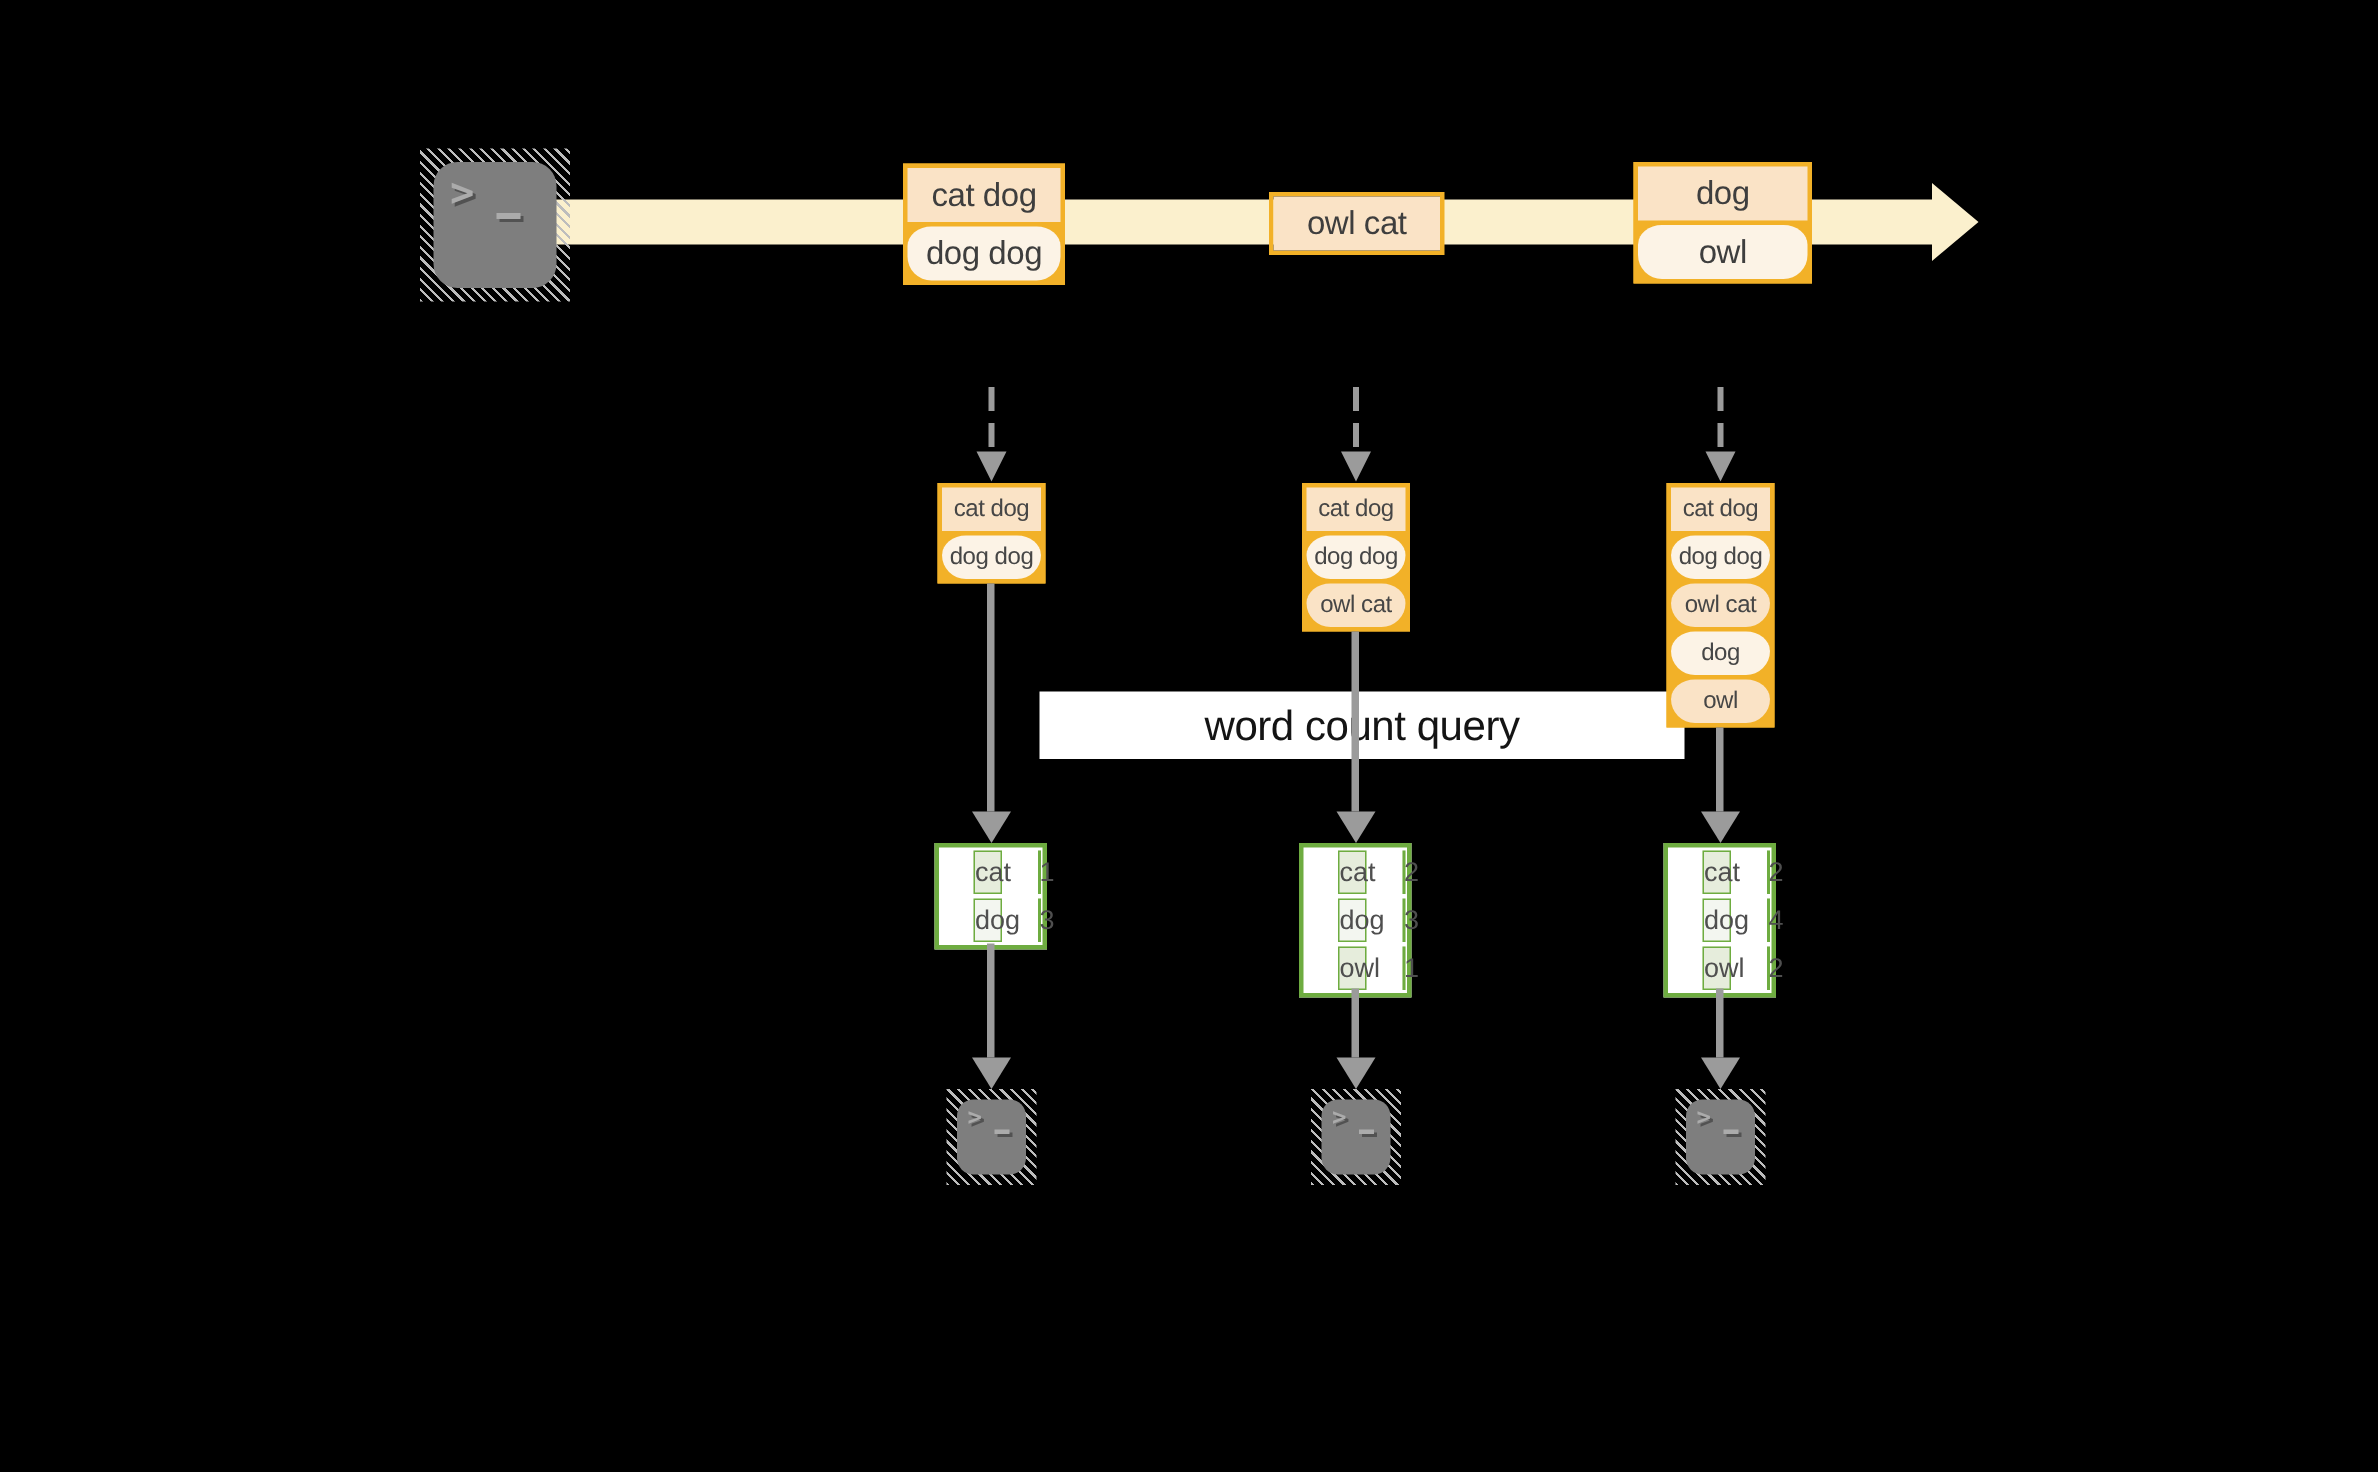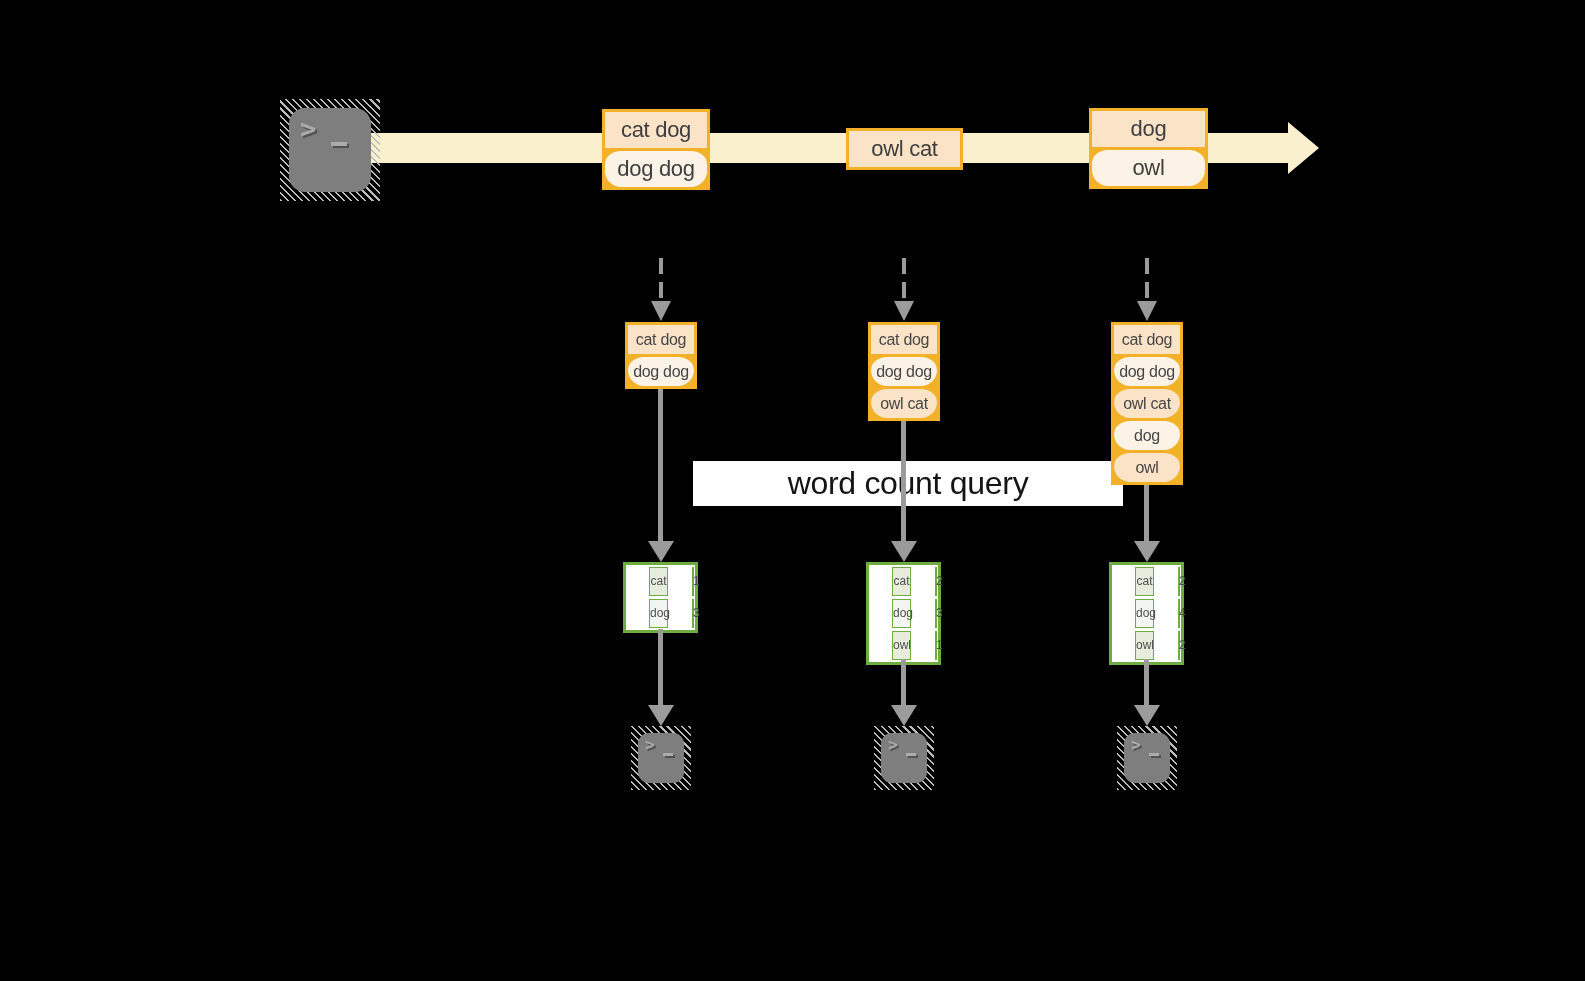--- a/index.html
+++ b/index.html
@@ -23,28 +23,28 @@
 
   
   .vdash{width:4px;background:repeating-linear-gradient(180deg,#9B9B9B 0 16px,transparent 16px 24px);z-index:1;}
   .vline{width:5px;background:#9B9B9B;z-index:3;}
   .dhead{width:0;height:0;border-left:10px solid transparent;border-right:10px solid transparent;
          border-top:20px solid #9B9B9B;z-index:1;}
   .ahead{width:0;height:0;border-left:13px solid transparent;border-right:13px solid transparent;
          border-top:21px solid #9B9B9B;z-index:3;}
 
   
-  .banner{background:#FFFFFF;color:#141414;font-size:32px;font-weight:300;line-height:45px;
+  .banner{background:#FFFFFF;color:#141414;font-size:28px;font-weight:300;line-height:45px;
           text-align:center;letter-spacing:-0.3px;z-index:1;}
 
   
   .gtable{display:grid;grid-template-columns:40px 22px;gap:3px;padding:2px;background:#FFFFFF;
           border:3px solid #6EAC40;z-index:2;}
   .gcell{border:1px solid #6EAC40;height:27px;line-height:27px;text-align:center;
-         font-size:12px;color:#4F4F4F;margin-left:21px;}
+         font-size:18px;color:#4F4F4F;margin-left:21px;}
   .g-dark{background:#E6EDDC;}
   .g-light{background:#F3F6F0;}
 
   
   .term{background:repeating-linear-gradient(45deg,#BDBDBD 0 1.5px,transparent 1.5px 5px);z-index:2;}
   .term-inner{position:absolute;background:#7E7E7E;}
   .tg{position:absolute;font-family:"DejaVu Sans Mono","Liberation Mono",monospace;font-weight:700;
       color:#ABABAB;text-shadow:2px 2px 0 rgba(0,0,0,.35);}
   .tcur{position:absolute;background:#ABABAB;box-shadow:2px 2px 0 rgba(0,0,0,.35);}
 </style>

